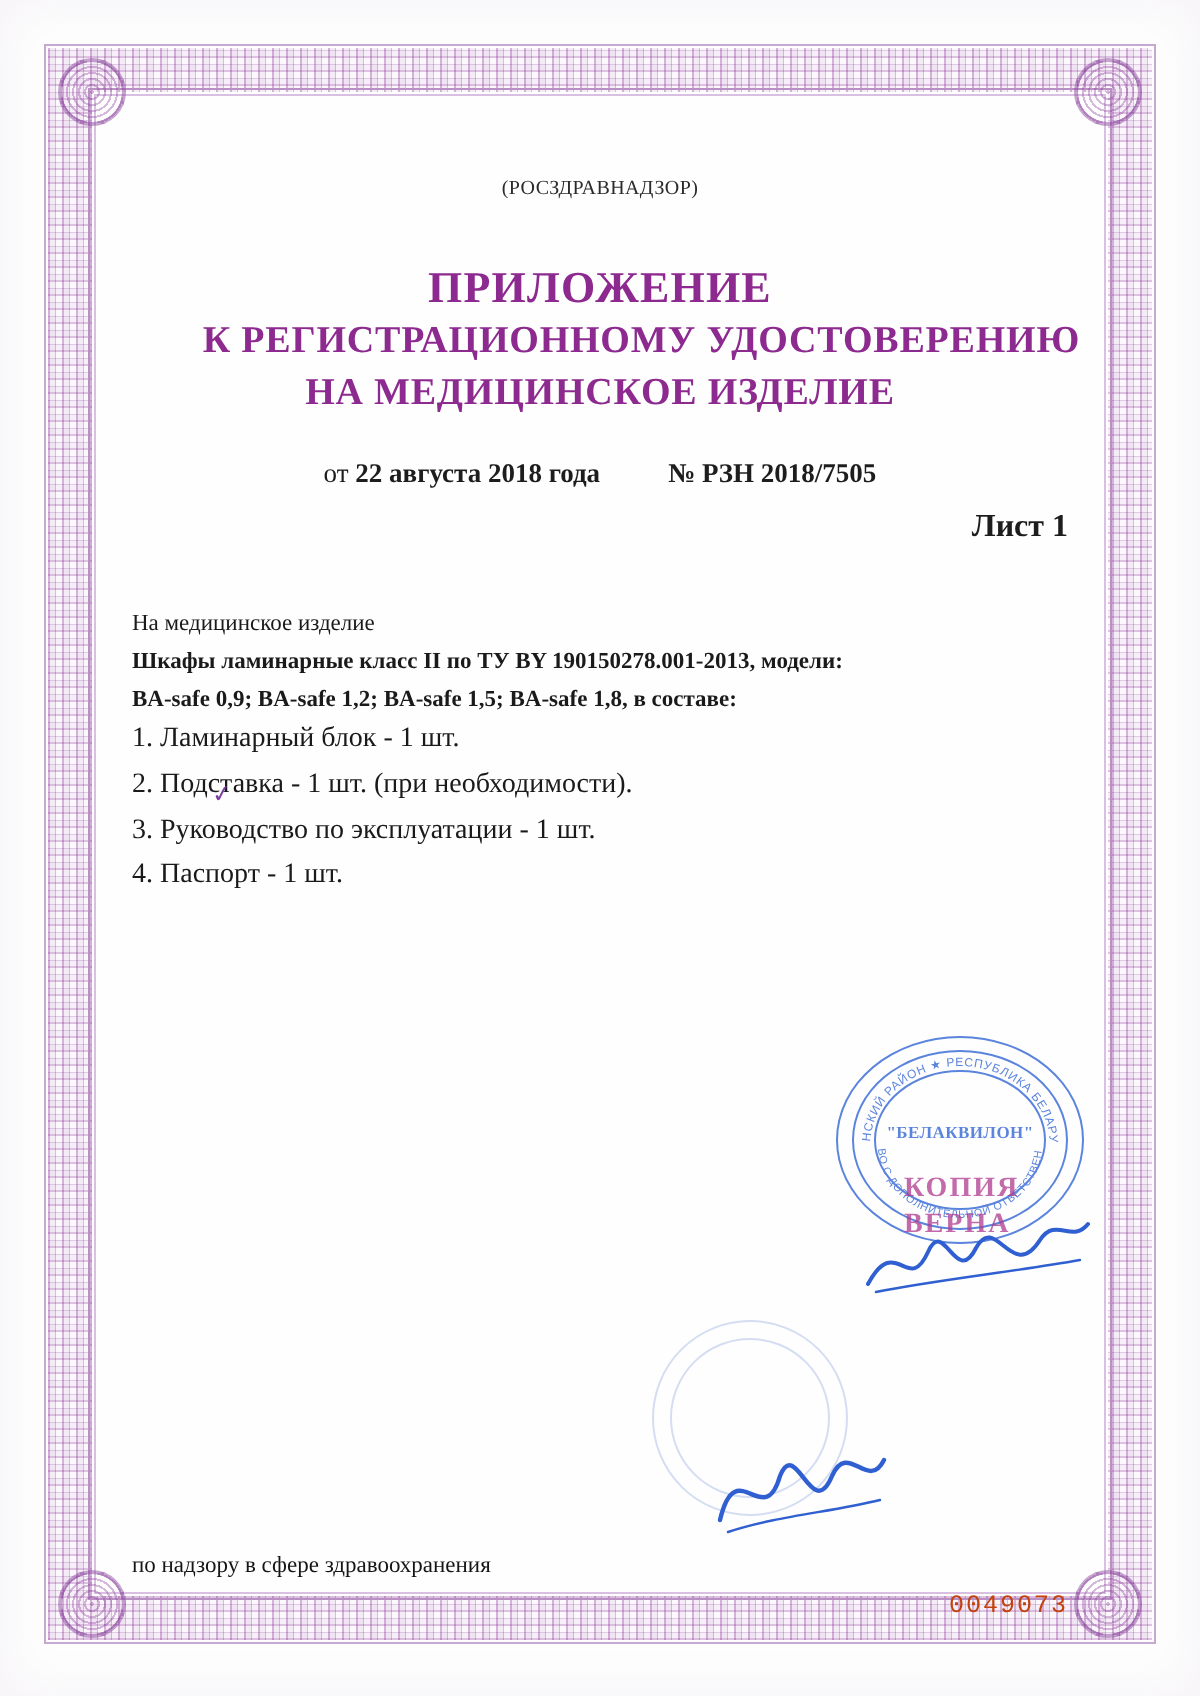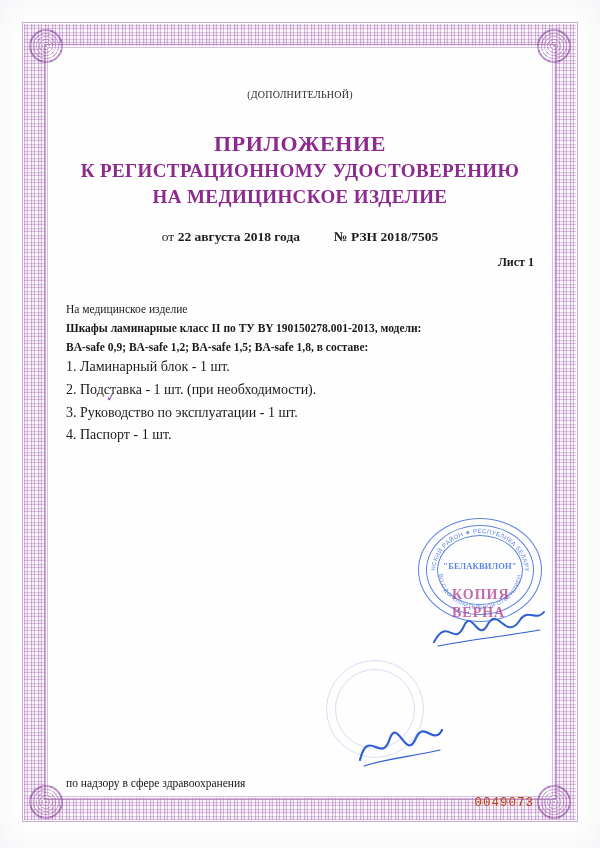--- a/index.html
+++ b/index.html
@@ -118,39 +118,39 @@
   .agency .line2 { font-size: 10px; }
 
   .title {
     text-align: center;
     margin-top: 26px;
     color: #8d2a8f;
     font-weight: bold;
     line-height: 1.35;
   }
   .title .t1 { font-size: 22px; letter-spacing: 0.6px; }
-  .title .t2 { font-size: 19px; letter-spacing: 0.4px; }
+  .title .t2 { font-size: 19px; letter-spacing: 0.4px; text-align: right; }
   .title .t3 { font-size: 19px; letter-spacing: 0.4px; }
 
   .datebar {
     margin-top: 20px;
     display: flex;
     justify-content: center;
     gap: 34px;
     font-size: 13.5px;
     font-weight: bold;
     color: #1d1d1d;
   }
   .datebar .prefix { font-weight: normal; }
 
   .sheet {
     margin-top: 10px;
     text-align: right;
     padding-right: 6px;
-    font-size: 12px;
+    font-size: 16px;
     font-weight: bold;
     color: #1d1d1d;
   }
 
   .body {
     margin-top: 30px;
     padding-left: 6px;
     font-size: 11.5px;
     line-height: 1.62;
     color: #1a1a1a;
@@ -289,21 +289,21 @@
   <div class="border-inner-line2"></div>
 
   <div class="corner tl"></div>
   <div class="corner tr"></div>
   <div class="corner bl"></div>
   <div class="corner br"></div>
 
   <div class="content">
 
     <div class="agency">
-      <div class="line2">(ДОПОЛНИТЕЛЬНОЙ)</div>
+      <div class="line2">(РОСЗДРАВНАДЗОР)</div>
     </div>
 
     <div class="title">
       <div class="t1">ПРИЛОЖЕНИЕ</div>
       <div class="t2">К РЕГИСТРАЦИОННОМУ УДОСТОВЕРЕНИЮ</div>
       <div class="t3">НА МЕДИЦИНСКОЕ ИЗДЕЛИЕ</div>
     </div>
 
     <div class="datebar">
       <div>

